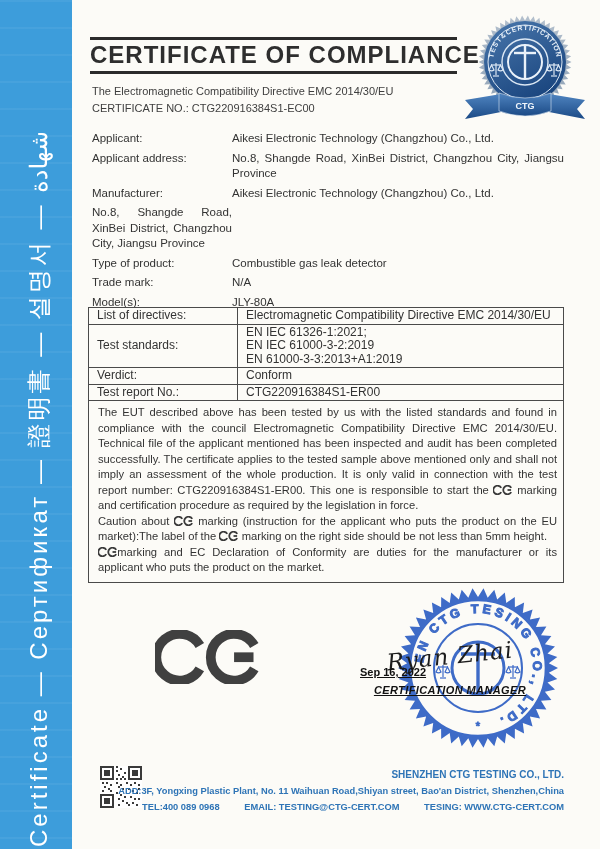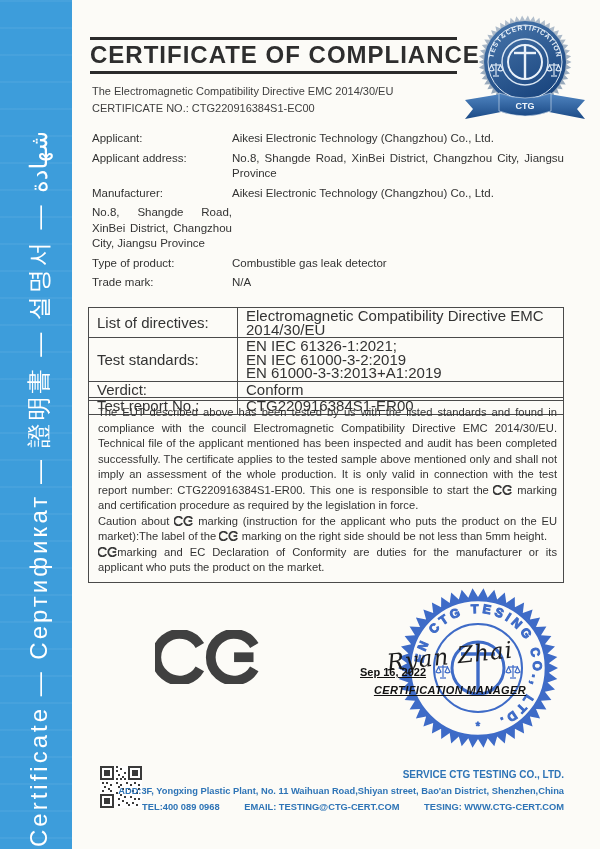--- a/index.html
+++ b/index.html
@@ -20,21 +20,21 @@
   
   .badge{position:absolute;left:462px;top:6px;width:126px;height:118px;}
   
   .fields{position:absolute;left:92px;top:131px;width:472px;}
   .field-row{display:grid;grid-template-columns:140px 1fr;margin-bottom:4px;
              font-size:11.5px;line-height:15.5px;color:#333;}
   .field-label{font-weight:400;}
   .field-value{text-align:justify;}
   
   .dir-table{position:absolute;left:88px;top:307px;width:476px;border-collapse:collapse;
-             font-size:15px;color:#333;table-layout:fixed;}
+             font-size:12px;color:#333;table-layout:fixed;}
   .dir-table td{border:1px solid #4a4a4a;padding:1px 8px;line-height:13.5px;vertical-align:middle;}
   .dir-table td.lab{width:132px;}
   .dir-table td.val{white-space:pre-line;}
   
   .statement{position:absolute;left:88px;top:400px;width:476px;box-sizing:border-box;
              border:1px solid #4a4a4a;padding:4px 6px 6px 9px;font-size:11.2px;color:#333;}
   .stmt-para{margin:0;text-align:justify;line-height:15.5px;}
   .ce-inline{height:10px;width:auto;vertical-align:-1px;color:#3a3a3a;display:inline-block;}
   
   .ce-big{position:absolute;left:155px;top:630px;color:#404040;}
@@ -142,20 +142,24 @@
         <div class="field-value">No.8, Shangde Road, XinBei District, Changzhou City, Jiangsu Province</div>
       </div>
       <div class="field-row">
         <div class="field-label">Type of product:</div>
         <div class="field-value">Combustible gas leak detector</div>
       </div>
       <div class="field-row">
         <div class="field-label">Trade mark:</div>
         <div class="field-value">N/A</div>
       </div>
+      <div class="field-row">
+        <div class="field-label">Model(s):</div>
+        <div class="field-value">JLY-80A</div>
+      </div>
     </div>
 
   <table class="dir-table">
     <tbody>
         <tr>
           <td class="lab">List of directives:</td>
           <td class="val">Electromagnetic Compatibility Directive EMC 2014/30/EU</td>
         </tr>
         <tr>
           <td class="lab">Test standards:</td>
@@ -241,21 +245,21 @@
                M8 6h1v1h-1z M10 6h1v1h-1z M12 6h1v1h-1z
                M1 8h1v1h-1z M3 8h1v1h-1z M5 9h1v1h-1z M2 10h1v1h-1z M4 11h1v1h-1z M1 12h1v1h-1z M5 12h1v1h-1z
                M8 8h1v1h-1z M10 9h1v1h-1z M13 8h1v1h-1z M15 9h1v1h-1z M17 8h1v1h-1z M19 9h1v1h-1z
                M9 10h1v1h-1z M11 11h1v1h-1z M14 11h1v1h-1z M16 12h1v1h-1z M18 13h1v1h-1z M19 11h1v1h-1z
                M8 13h1v1h-1z M10 14h1v1h-1z M12 15h1v1h-1z M15 15h1v1h-1z M17 16h1v1h-1z M19 16h1v1h-1z
                M9 16h1v1h-1z M11 17h1v1h-1z M13 18h1v1h-1z M16 18h1v1h-1z M18 19h1v1h-1z M9 19h1v1h-1z M14 19h1v1h-1z"></path>
     </g>
   </svg>
 
   <div class="footer">
-    <div class="company">SERVICE CTG TESTING CO., LTD.</div>
+    <div class="company">SHENZHEN CTG TESTING CO., LTD.</div>
     <div class="address">ADD:3F, Yongxing Plastic Plant, No. 11 Waihuan Road,Shiyan street, Bao'an District, Shenzhen,China</div>
     <div class="contact">
       <span>TEL:400 089 0968</span>
       <span>EMAIL: TESTING@CTG-CERT.COM</span>
       <span>TESING: WWW.CTG-CERT.COM</span>
     </div>
   </div>
 
 </div>
 

